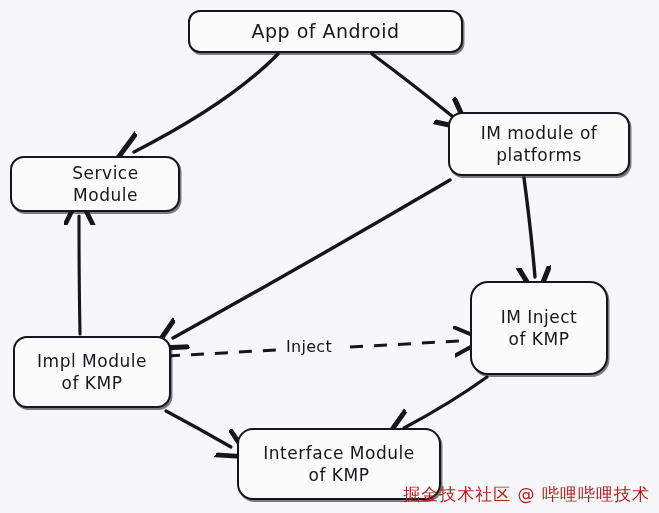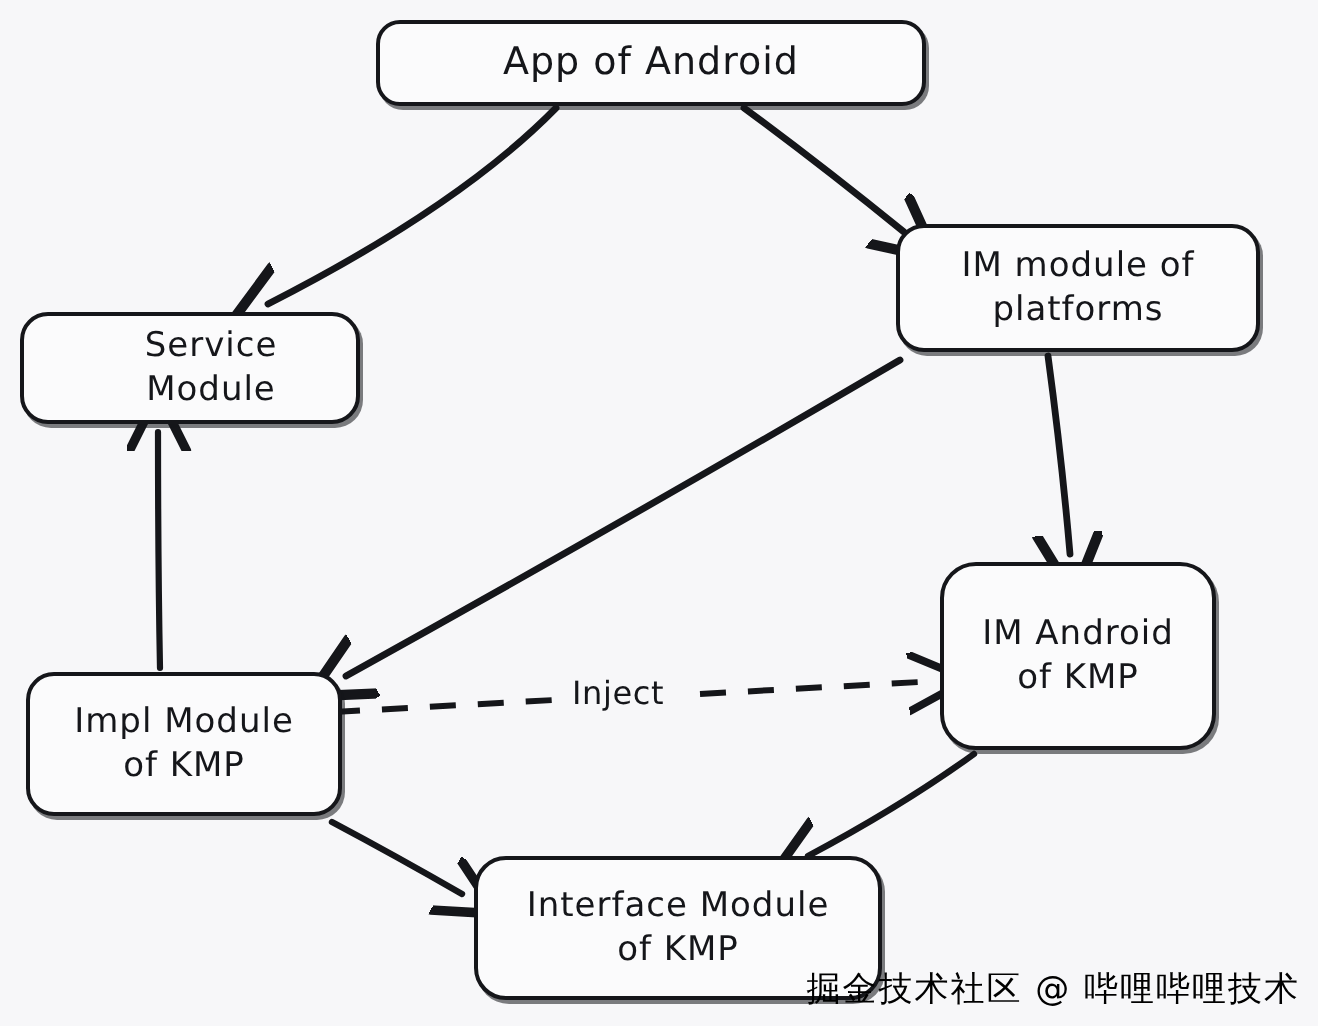--- a/index.html
+++ b/index.html
@@ -61,21 +61,21 @@
     padding: 0 3px;
     letter-spacing: 0.3px;
   }
   #edge-label-inject { left: 283px; top: 337px; }
 
   #watermark {
     position: absolute;
     right: 9px;
     bottom: 7px;
     z-index: 6;
-    color: #000000;
+    color: #b91c1c;
     font-size: 17px;
     letter-spacing: 1px;
     font-family: "DejaVu Sans", sans-serif;
     white-space: nowrap;
   }
 </style>
 </head>
 <body>
 
 <div id="canvas">
@@ -115,21 +115,21 @@
   <div class="node" id="node-service-module">
     <span class="node-label">Service Module</span>
   </div>
 
   <div class="node" id="node-im-module-platforms">
     <span class="node-label">IM module of
 platforms</span>
   </div>
 
   <div class="node" id="node-im-module-kmp">
-    <span class="node-label">IM Android
+    <span class="node-label">IM Inject
 of KMP</span>
   </div>
 
   <div class="node" id="node-impl-module-kmp">
     <span class="node-label">Impl Module
 of KMP</span>
   </div>
 
   <div class="node" id="node-interface-module-kmp">
     <span class="node-label">Interface Module

